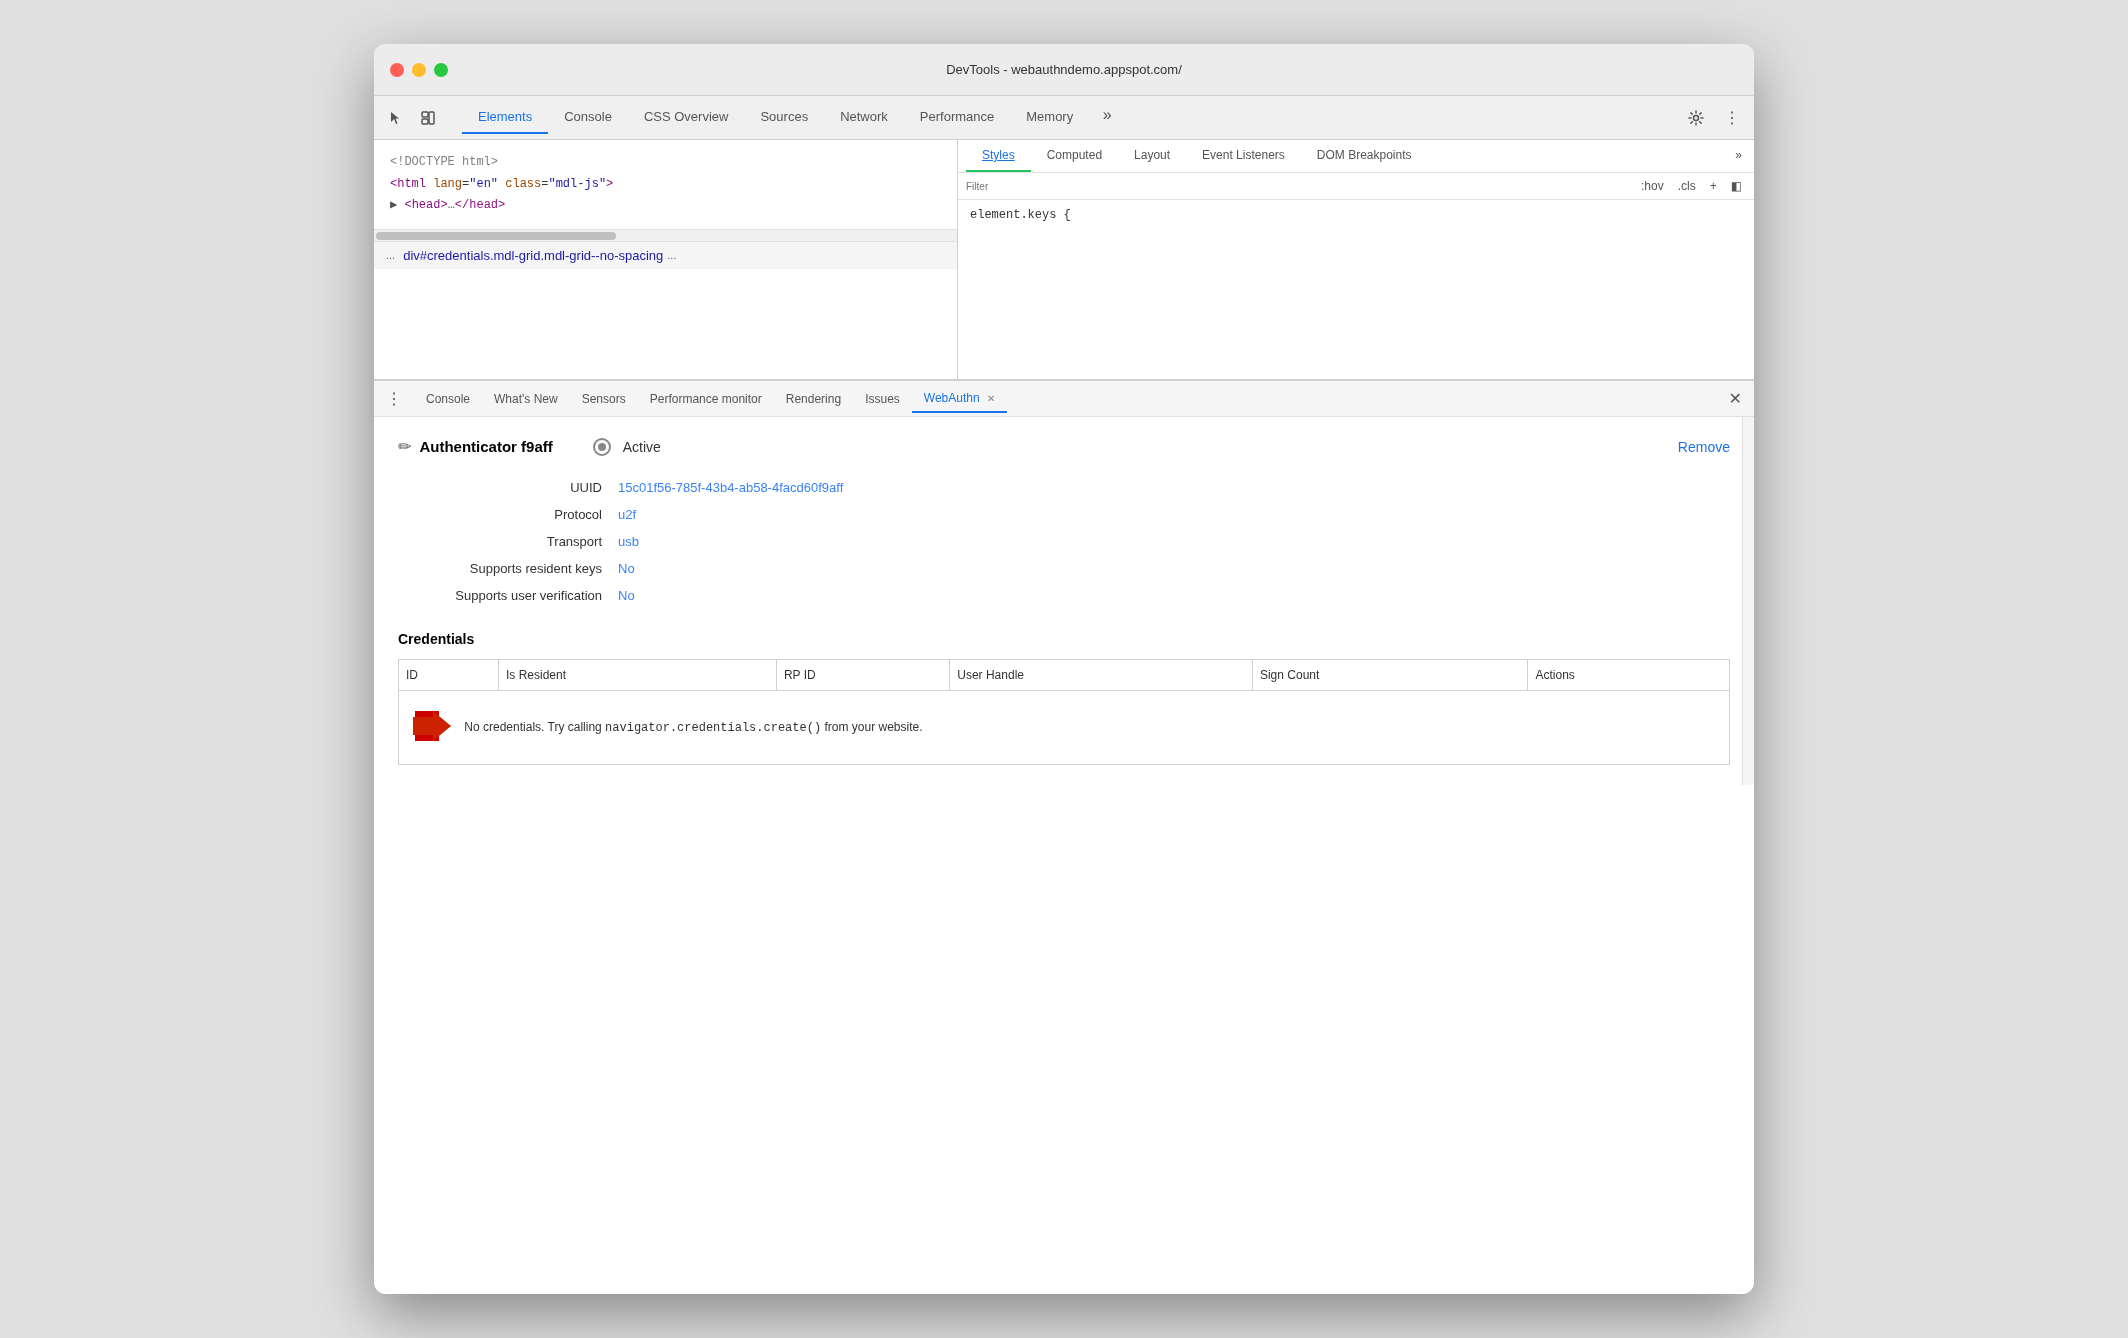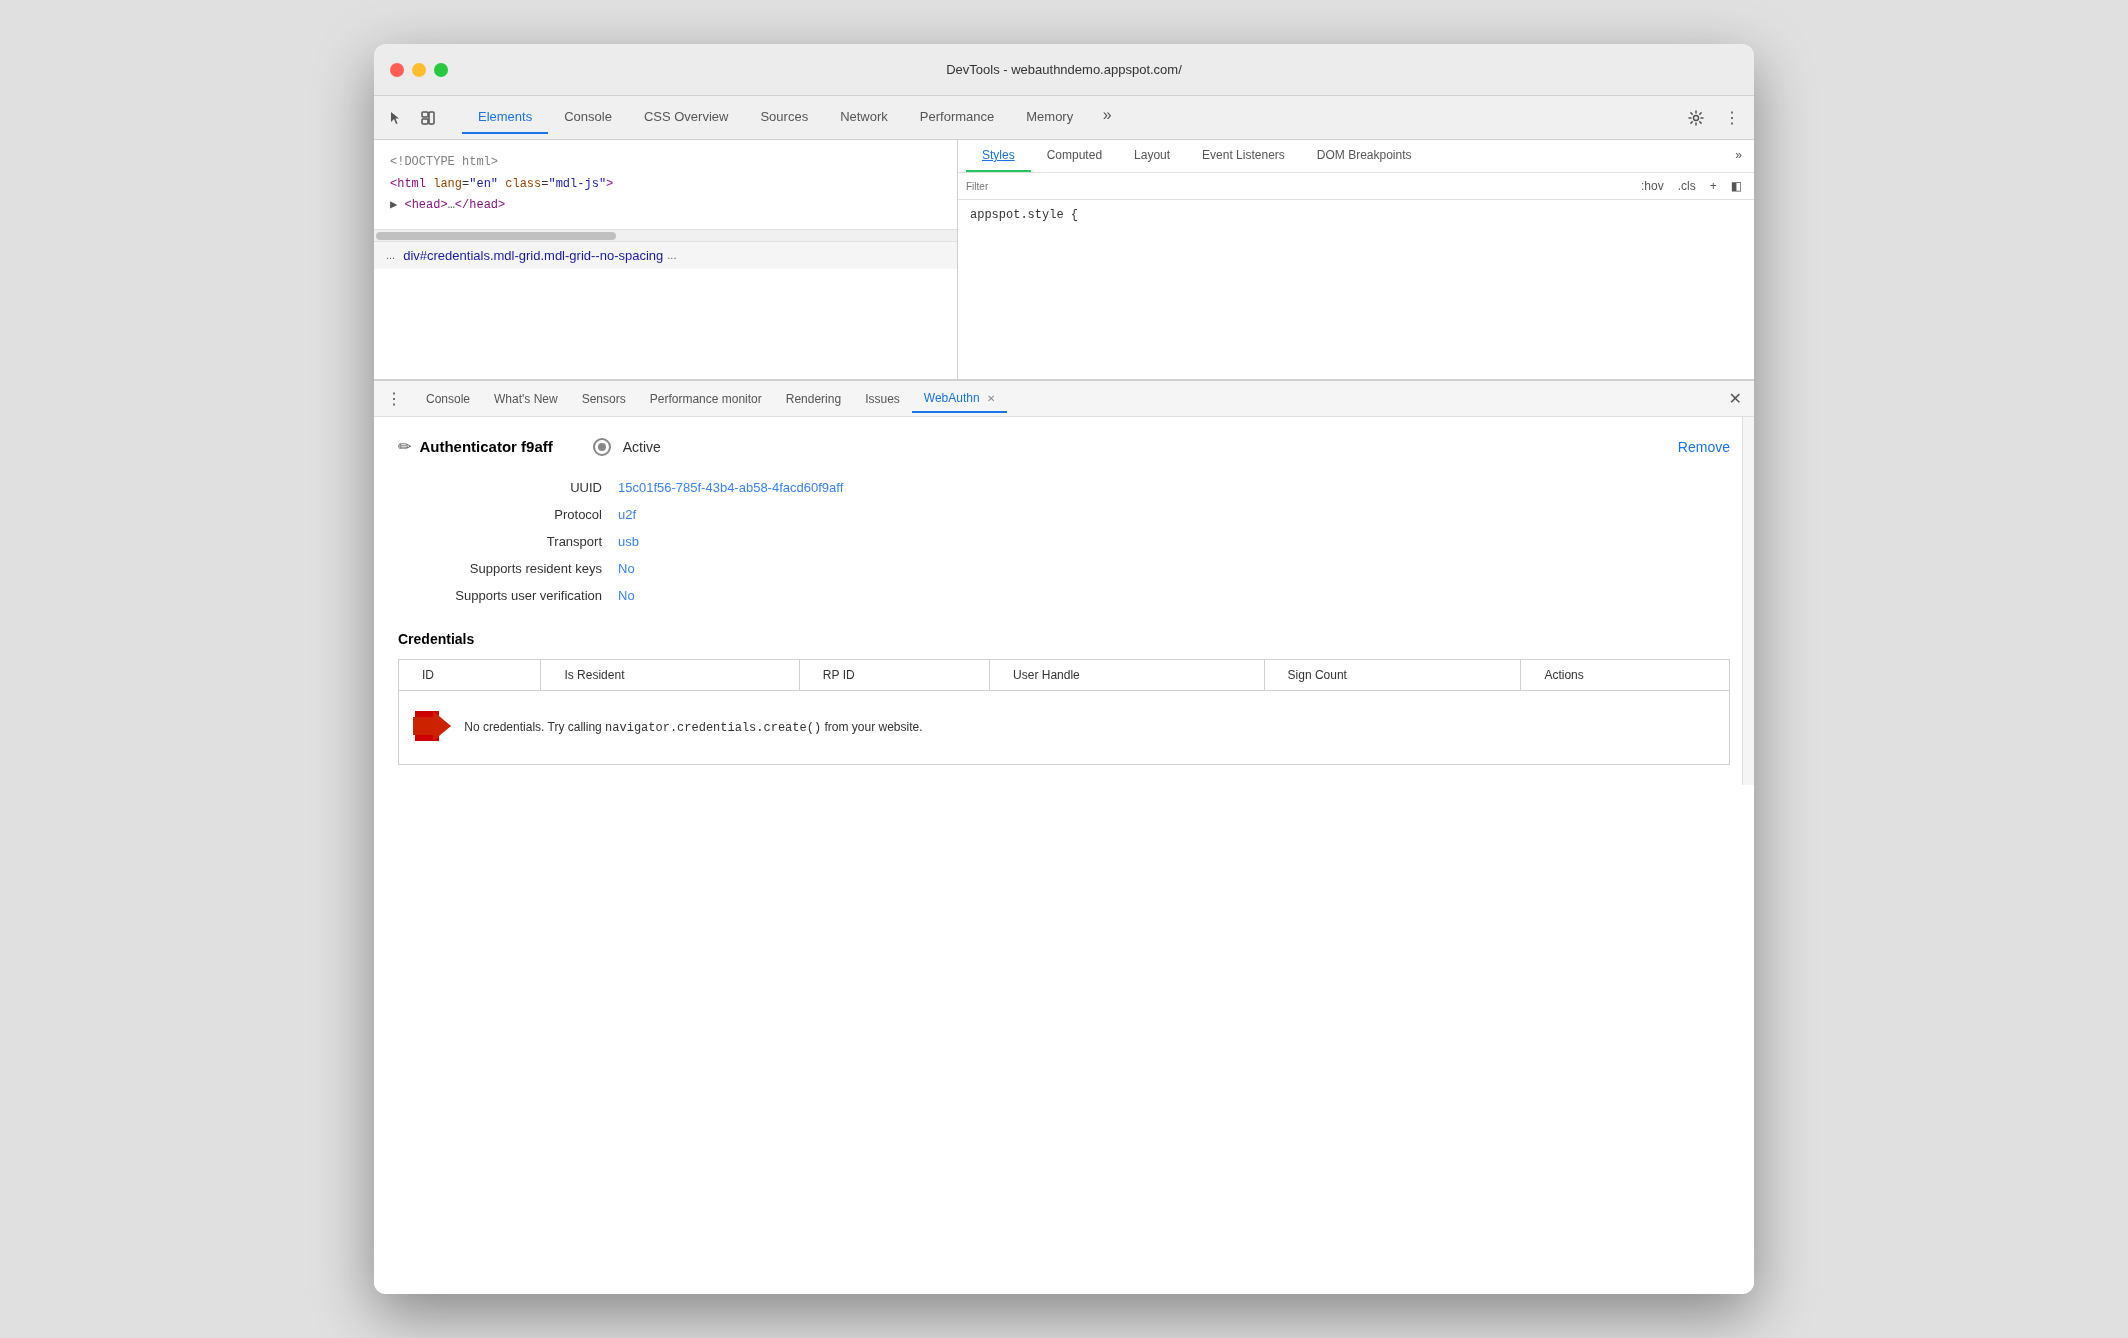--- a/index.html
+++ b/index.html
@@ -361,21 +361,21 @@
       margin-bottom: 12px;
     }
     .credentials-table {
       width: 100%;
       border-collapse: collapse;
       border: 1px solid #d0d0d0;
       font-size: 12px;
     }
     .credentials-table th {
       text-align: left;
-      padding: 8px 23px;
+      padding: 8px 7px;
       background: #fff;
       border-bottom: 1px solid #d0d0d0;
       border-right: 1px solid #d0d0d0;
       font-weight: 500;
       color: #333;
     }
     .credentials-table td {
       padding: 12px 12px;
       color: #555;
     }
@@ -493,21 +493,21 @@
         <div class="filter-bar">
           <input class="filter-input" type="text" placeholder="Filter" style="">
           <div class="filter-actions">
             <span class="filter-action">:hov</span>
             <span class="filter-action">.cls</span>
             <span class="filter-action">+</span>
             <span class="filter-action">◧</span>
           </div>
         </div>
         <div class="styles-content">
-          <span>appspot.style {</span>
+          <span>element.keys {</span>
         </div>
       </div>
     </div>
 
     <div class="bottom-drawer">
       <div class="drawer-tabs">
         <div class="drawer-more-btn">⋮</div>
         <div class="drawer-tab">Console</div>
         <div class="drawer-tab">What's New</div>
         <div class="drawer-tab">Sensors</div>

